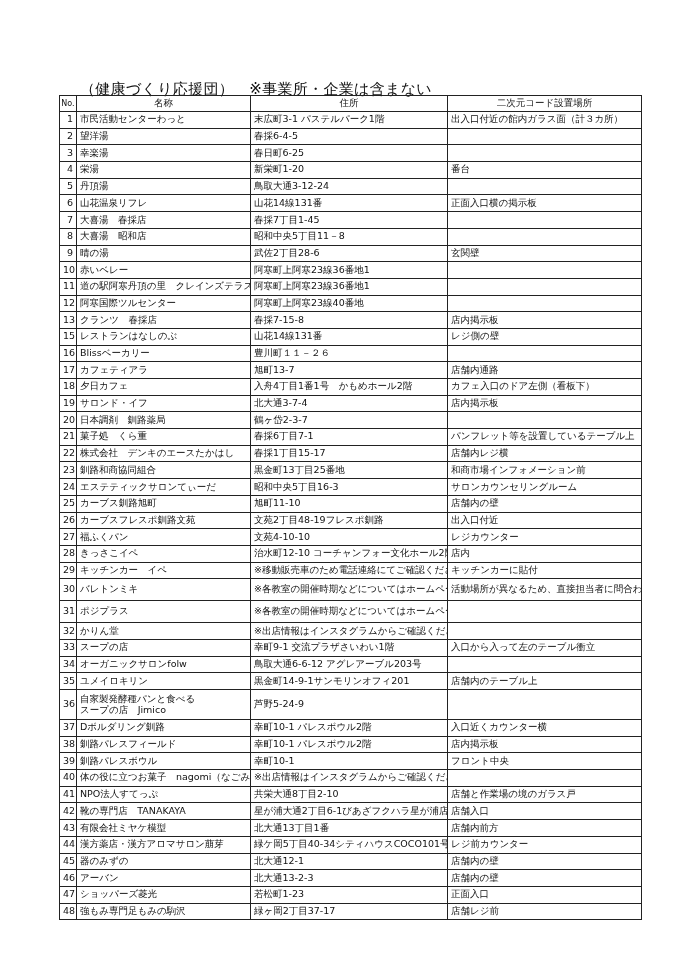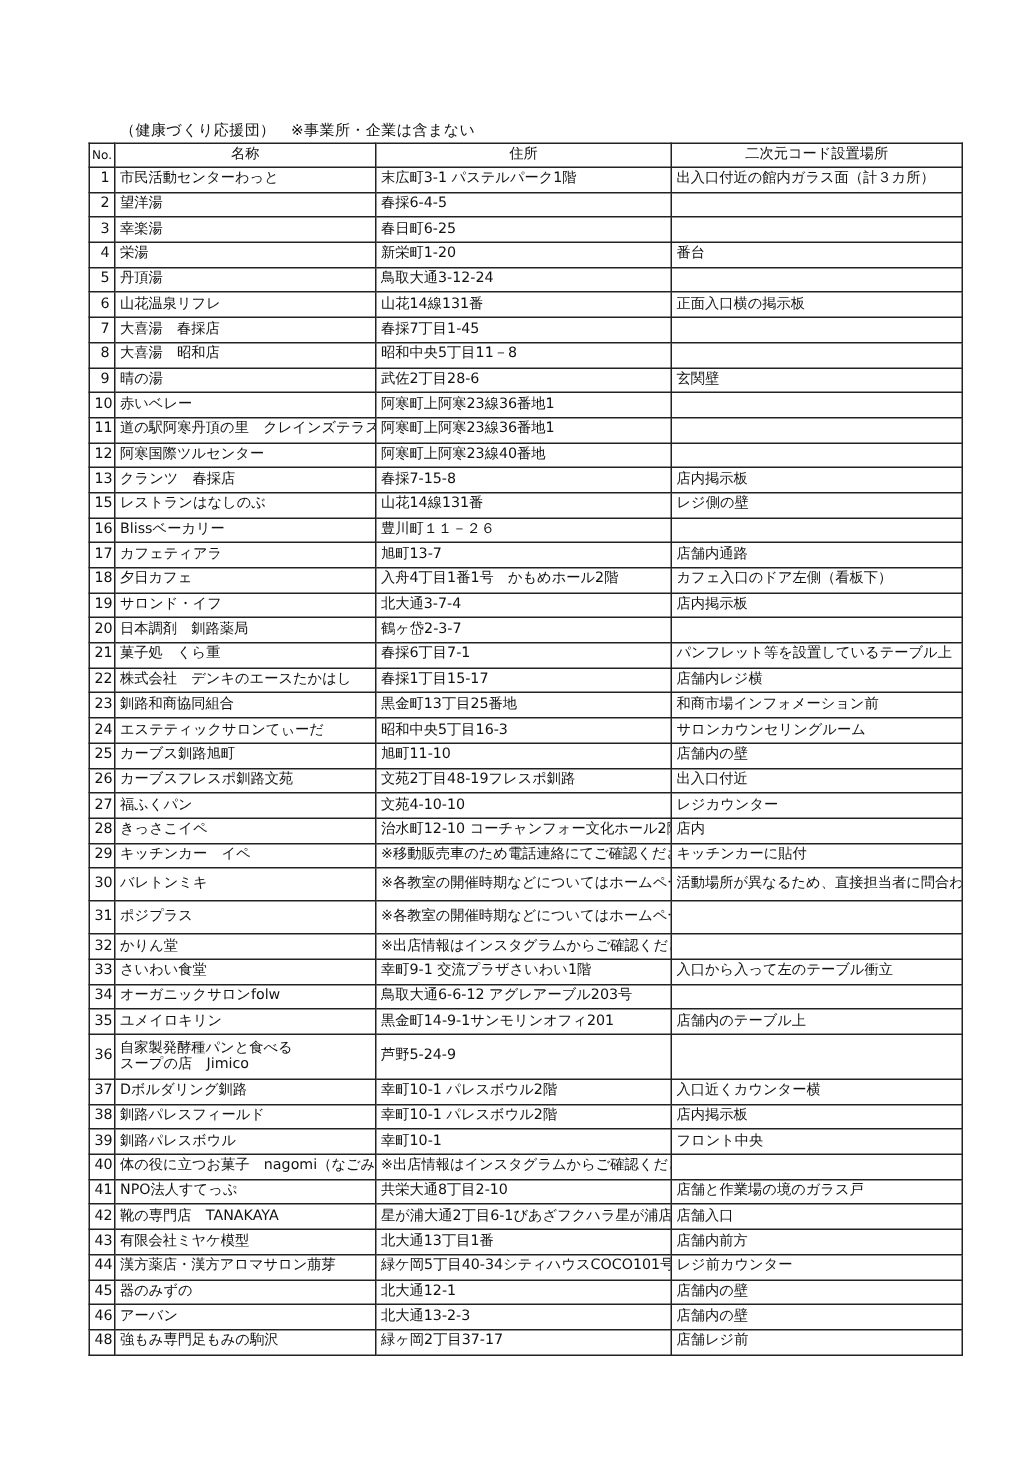--- a/index.html
+++ b/index.html
@@ -1,18 +1,18 @@
 <!DOCTYPE html>
 <html><head>
 <meta charset="utf-8">
 <style>
   html, body { margin:0; padding:0; background:#ffffff; }
   body { width:690px; height:976px; position:relative; overflow:hidden;
          font-family:"DejaVu Sans","Liberation Sans",sans-serif; color:#111; }
-  .subtitle { position:absolute; left:80px; top:80px; font-size:10px; letter-spacing:0.3px; white-space:nowrap; }
+  .subtitle { position:absolute; left:80px; top:80px; font-size:15px; letter-spacing:0.3px; white-space:nowrap; }
   table.list { position:absolute; left:59px; top:95px; width:582px; border-collapse:collapse; table-layout:fixed; }
   table.list td, table.list th { border:1px solid #222; padding:0 3px; font-size:9.5px; line-height:1.15;
          height:15.7px; white-space:nowrap; overflow:hidden; vertical-align:middle; }
   table.list th { font-weight:normal; text-align:center; height:15px; }
   table.list th.no { text-align:center; font-size:8px; padding:0 1px; }
   td.no { text-align:right; padding:0 2px 0 0; }
   col.c-no { width:17px; } col.c-name { width:174px; } col.c-addr { width:197px; } col.c-qr { width:194px; }
   td.small { font-size:7.6px; white-space:normal; line-height:1.2; }
   tr.tall td { height:21px; }
   tr.tall2 td { height:29px; }
@@ -220,21 +220,21 @@
         <td class="small"></td>
       </tr>
       <tr>
         <td class="no">32</td>
         <td>かりん堂</td>
         <td class="small">※出店情報はインスタグラムからご確認ください。</td>
         <td class="small"></td>
       </tr>
       <tr>
         <td class="no">33</td>
-        <td>さいわい食堂</td>
+        <td>スープの店</td>
         <td>幸町9-1 交流プラザさいわい1階</td>
         <td>入口から入って左のテーブル衝立</td>
       </tr>
       <tr>
         <td class="no">34</td>
         <td>オーガニックサロンfolw</td>
         <td>鳥取大通6-6-12 アグレアーブル203号</td>
         <td></td>
       </tr>
       <tr>
@@ -304,19 +304,25 @@
         <td>北大通12-1</td>
         <td>店舗内の壁</td>
       </tr>
       <tr>
         <td class="no">46</td>
         <td>アーバン</td>
         <td>北大通13-2-3</td>
         <td>店舗内の壁</td>
       </tr>
       <tr>
+        <td class="no">47</td>
+        <td>ショッパーズ菱光</td>
+        <td>若松町1-23</td>
+        <td>正面入口</td>
+      </tr>
+      <tr>
         <td class="no">48</td>
         <td>強もみ専門足もみの駒沢</td>
         <td>緑ヶ岡2丁目37-17</td>
         <td>店舗レジ前</td>
       </tr>
     </tbody>
 </table>
 
 </body></html>

